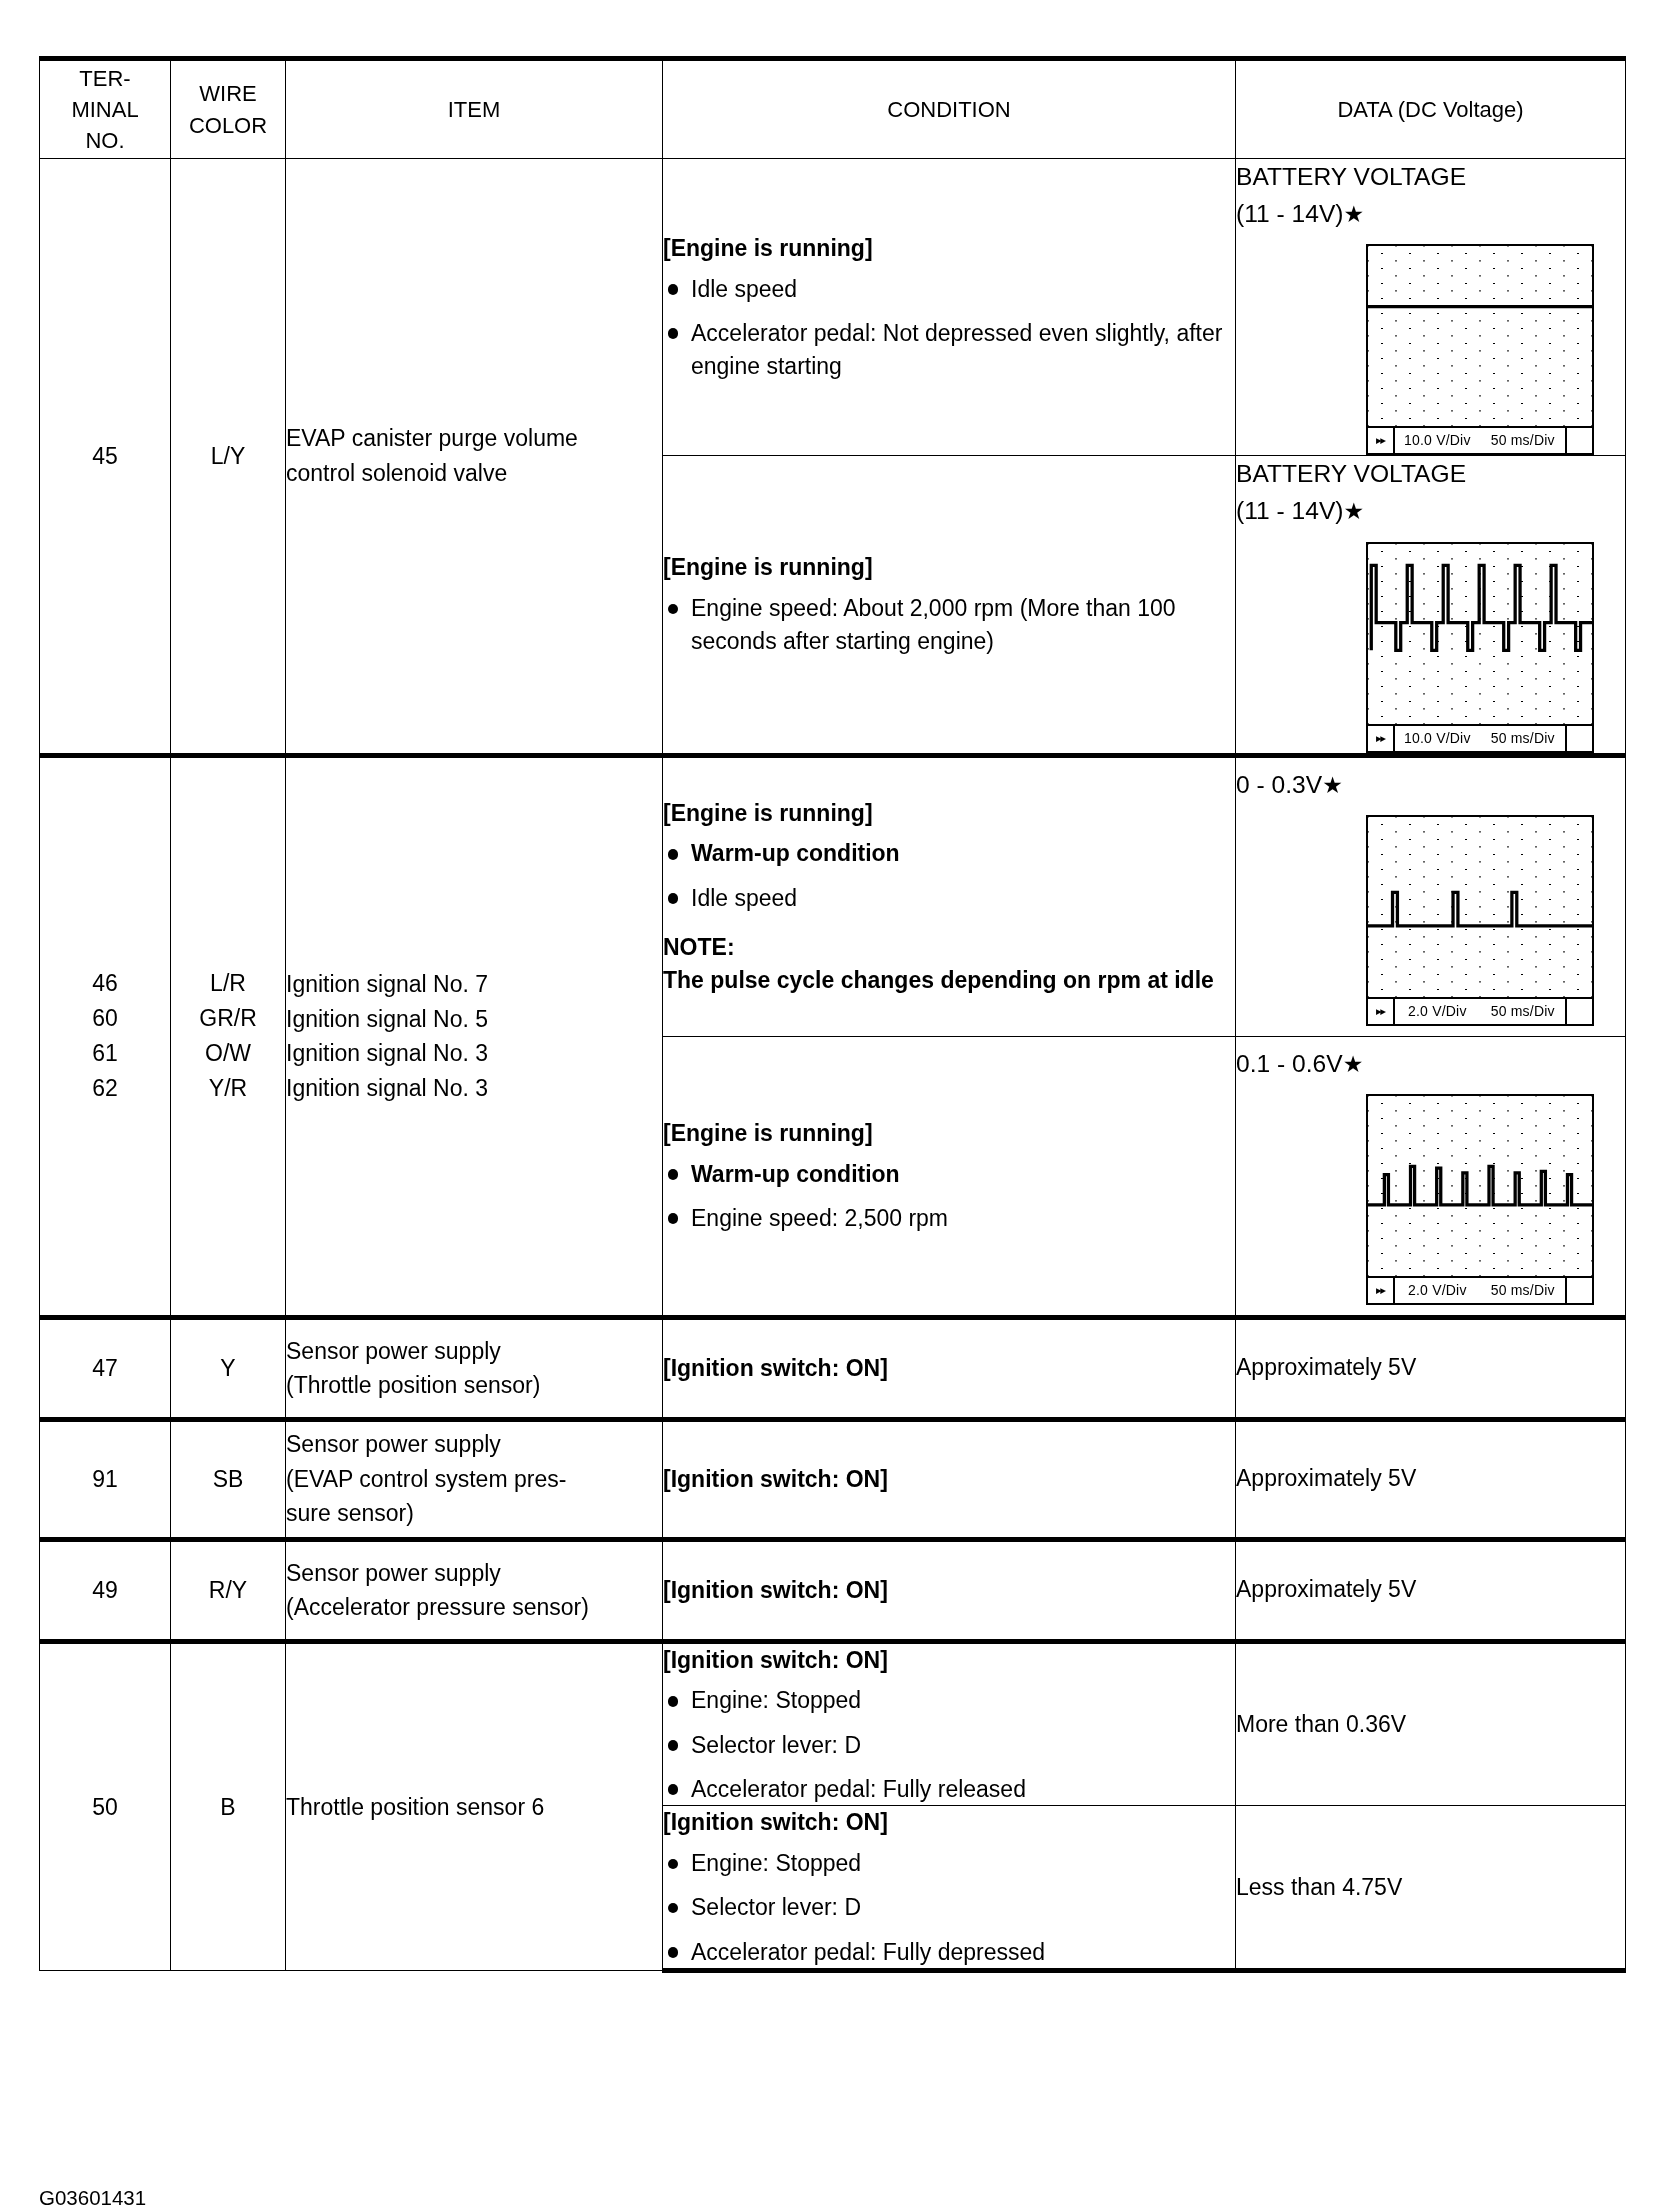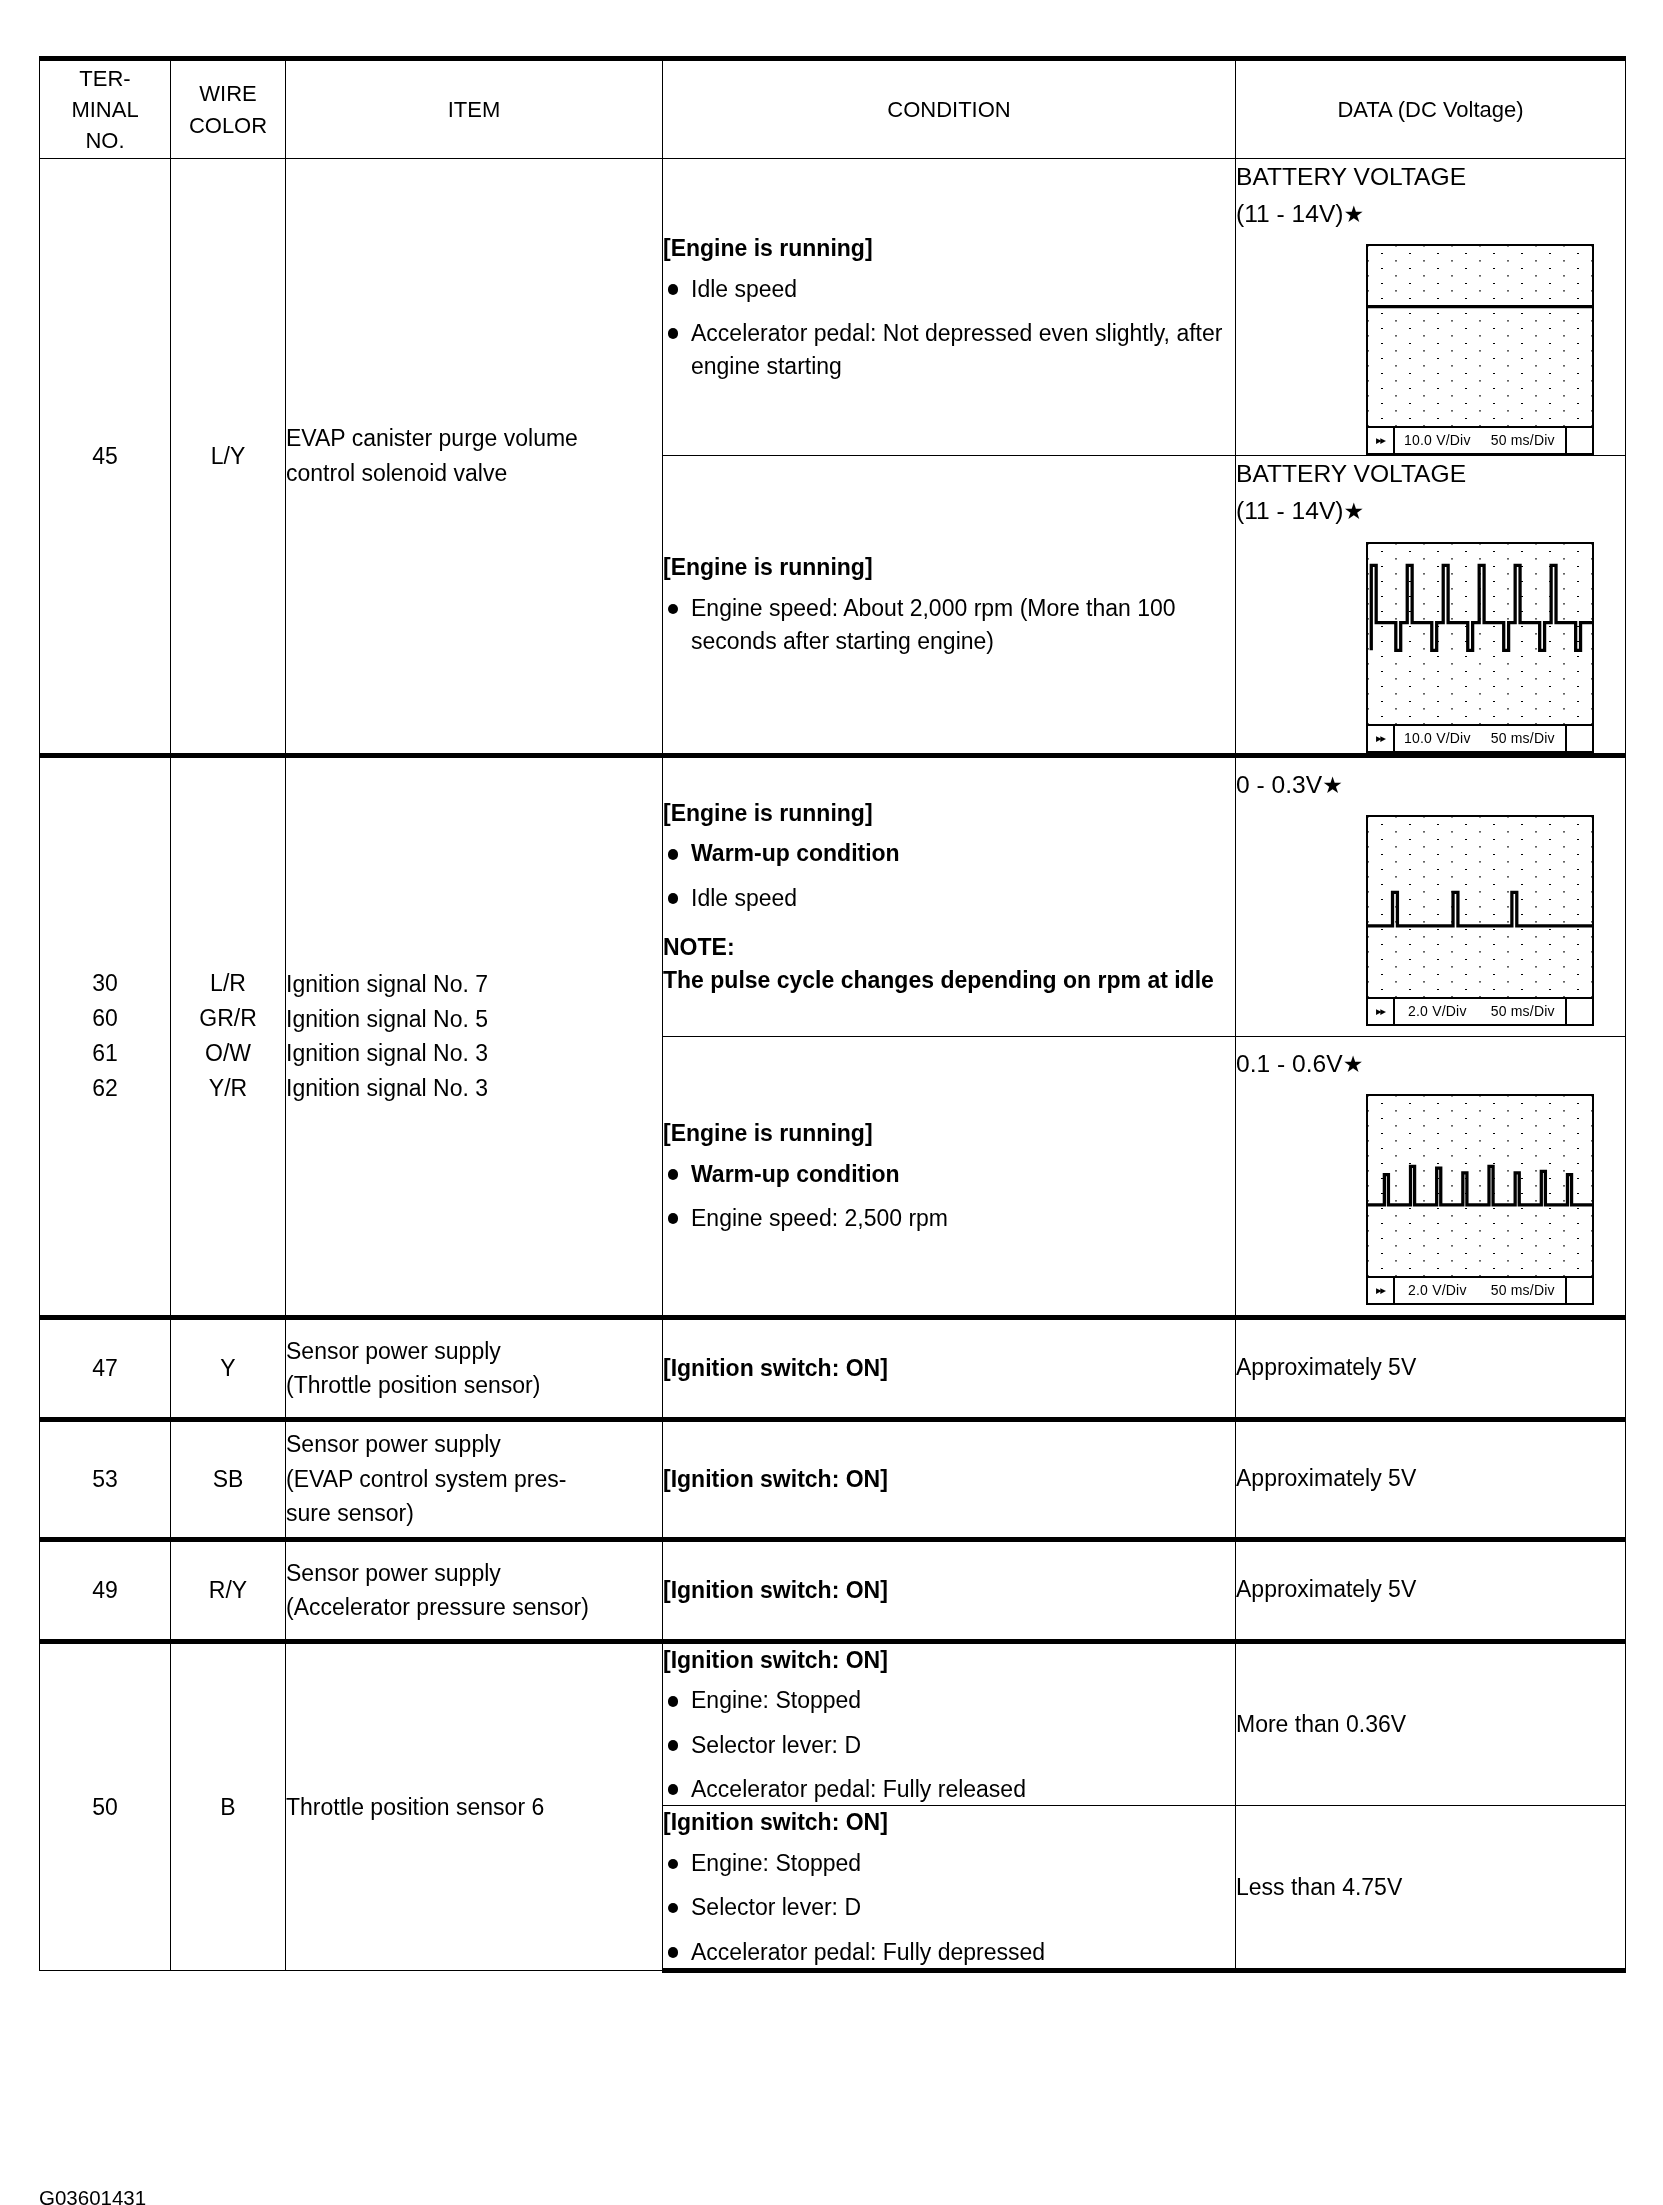--- a/index.html
+++ b/index.html
@@ -297,21 +297,21 @@
                 <div class="txt">50 ms/Div</div>
                 <div class="sq right"></div>
               </div>
             </div>
           </div>
         </td>
       </tr>
 
       <tr>
         <td class="term multi thick-top" rowspan="2">
-          <div>30</div>
+          <div>46</div>
           <div>60</div>
           <div>61</div>
           <div>62</div>
         </td>
         <td class="wire multi thick-top" rowspan="2">
           <div>L/R</div>
           <div>GR/R</div>
           <div>O/W</div>
           <div>Y/R</div>
         </td>
@@ -400,21 +400,21 @@
         </td>
         <td class="cond mid thick-top" style="height:97px">
           <div class="b">[Ignition switch: ON]</div>
         </td>
         <td class="data center thick-top">
           <div>Approximately 5V</div>
         </td>
       </tr>
 
       <tr>
-        <td class="term thick-top">53</td>
+        <td class="term thick-top">91</td>
         <td class="wire thick-top">SB</td>
         <td class="item thick-top">
           <div>Sensor power supply</div>
           <div>(EVAP control system pres-</div>
           <div>sure sensor)</div>
         </td>
         <td class="cond mid thick-top" style="height:115px">
           <div class="b">[Ignition switch: ON]</div>
         </td>
         <td class="data center thick-top">

